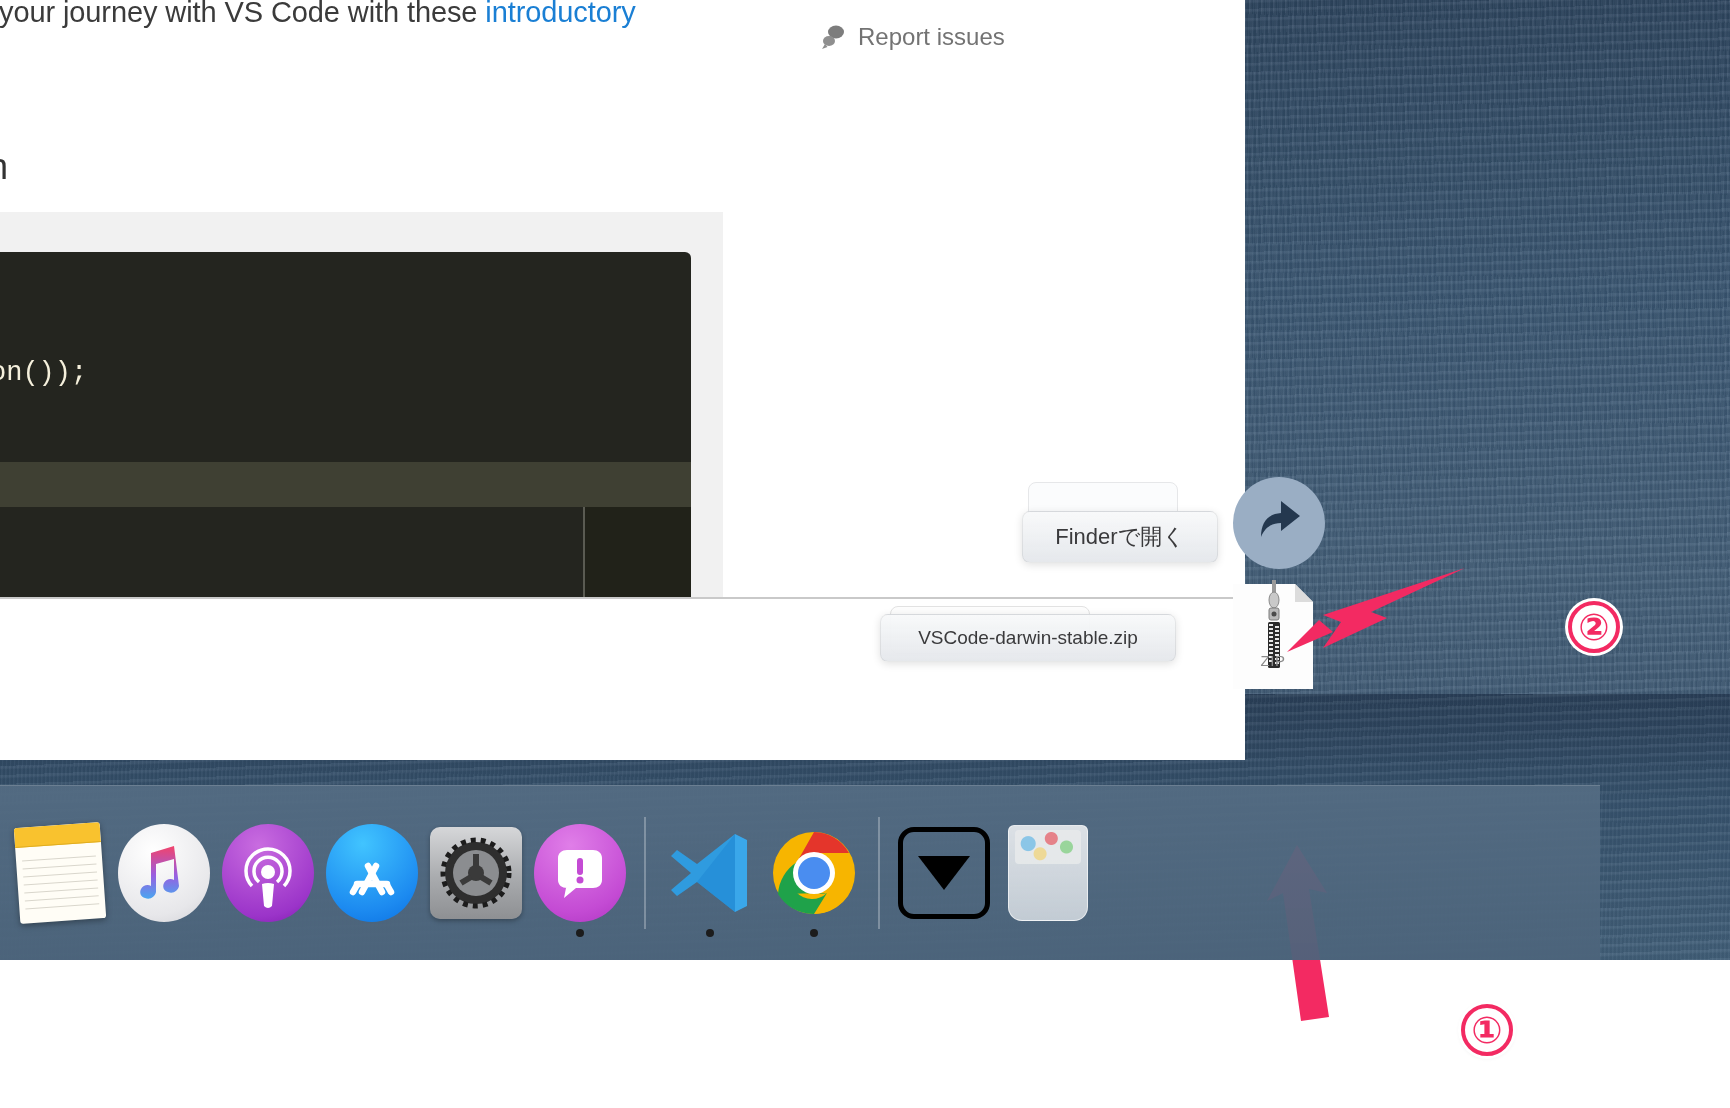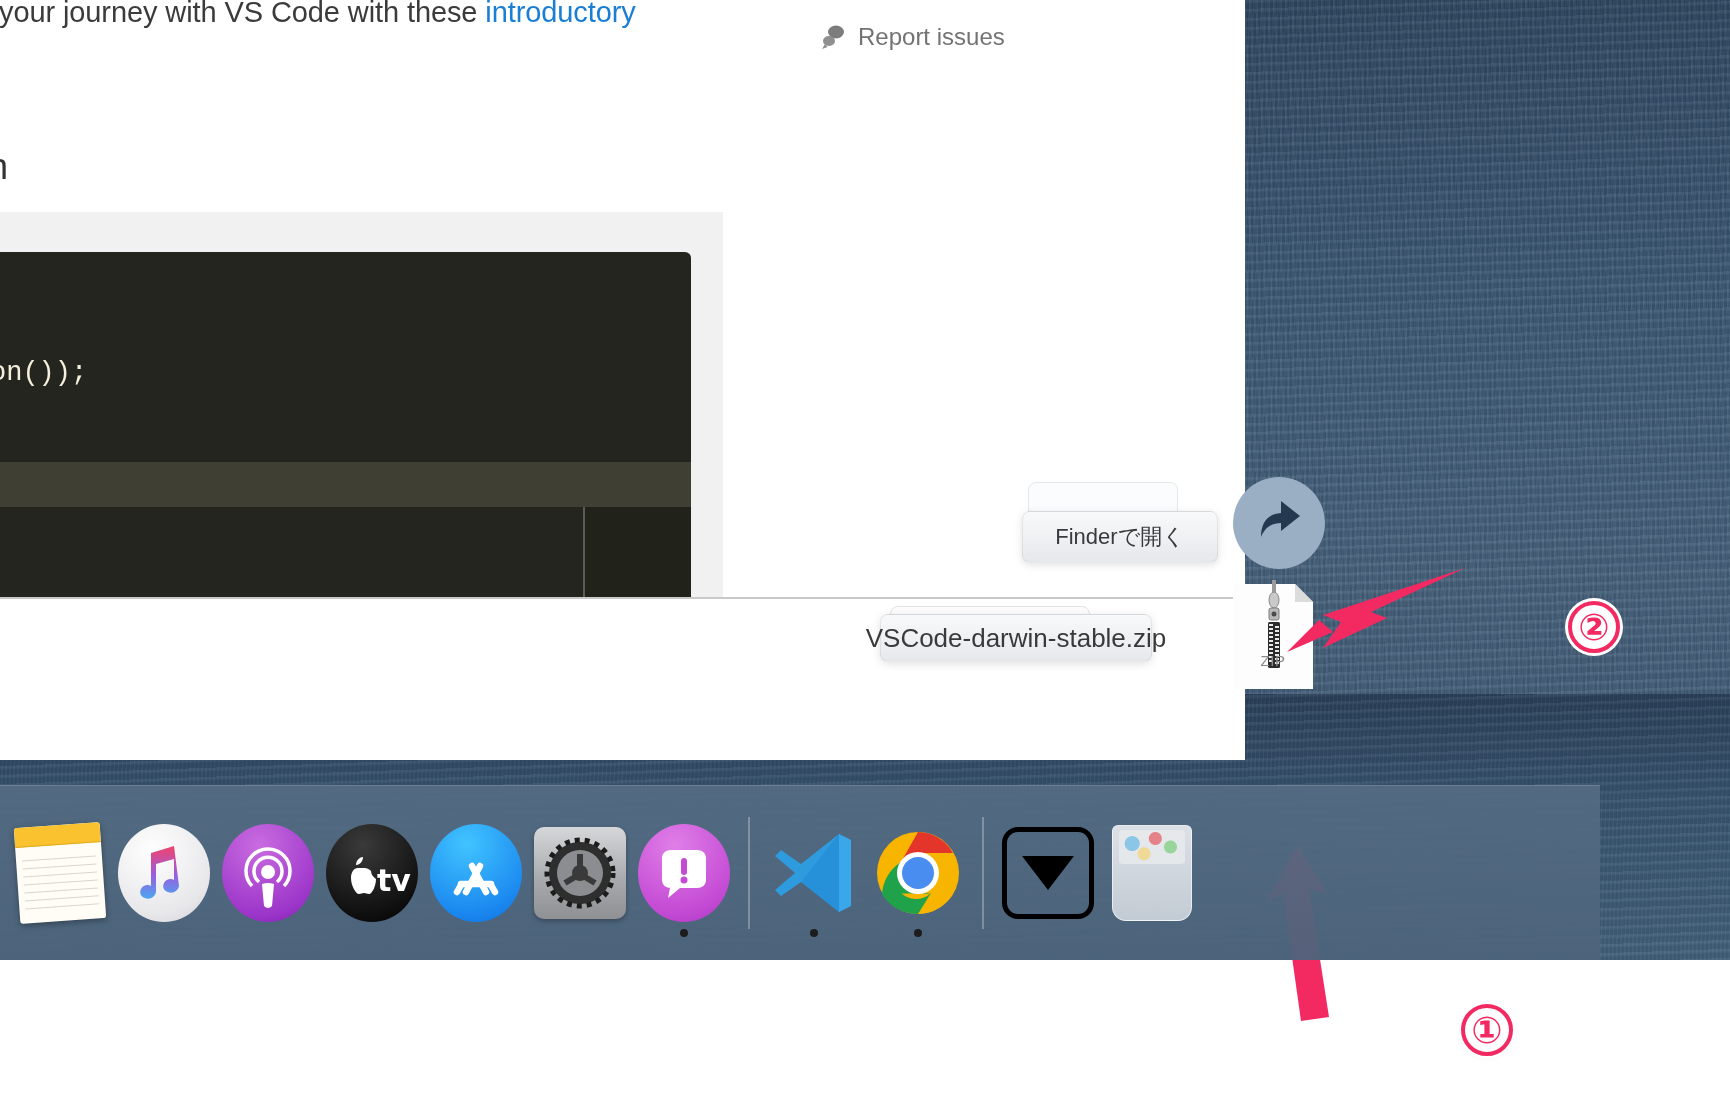--- a/index.html
+++ b/index.html
@@ -104,22 +104,22 @@
     color:#3a3a3c;
     display:flex; align-items:center; justify-content:center;
     white-space:nowrap;
   }
   #tooltip-finder {
     left:1022px; top:487px; width:196px; height:52px;
     font-size:22px;
     margin-top:24px;
   }
   #tooltip-zip {
-    left:880px; top:614px; width:272px; height:48px;
-    font-size:26px;
+    left:880px; top:614px; width:296px; height:48px;
+    font-size:19px;
     text-align:right;
   }
   
   #zip-card-behind {
     position:absolute; left:890px; top:606px; width:200px; height:48px;
     background:#fdfdfd; border:1px solid #e2e2e2; border-radius:8px;
   }
   #finder-card-behind {
     position:absolute; left:1028px; top:482px; width:150px; height:42px;
     background:#fbfcfd; border:1px solid #e6e7e9; border-radius:8px;
@@ -395,29 +395,20 @@
         <g fill="none" stroke="#ffffff" stroke-width="3.5">
           <path d="M30 62 A22 22 0 1 1 62 62"></path>
           <path d="M37 58 A14 14 0 1 1 55 58"></path>
         </g>
         <circle cx="46" cy="48" r="7" fill="#fff"></circle>
         <path d="M40 60 Q46 58 52 60 L50 82 Q46 86 42 82 Z" fill="#fff"></path>
       </svg>
     </div>
   </div>
 
-  <div class="dock-item">
-    <div class="ic-round ic-tv">
-      <svg width="92" height="98" viewBox="0 0 92 98">
-        <path d="M30 41 C30 36 34 33 37 33 C37 37 34 41 30 41 Z" fill="#fff"></path>
-        <path d="M32 44 C28 44 25 48 25 54 C25 62 30 70 33 70 C35 70 36 69 38 69 C40 69 41 70 43 70 C46 70 50 62 50 55 C47 53 45 50 45 47 C42 43 36 44 32 44 Z" fill="#fff"></path>
-        <text x="51" y="67" font-family="DejaVu Sans, sans-serif" font-size="30" font-weight="700" fill="#fff">tv</text>
-      </svg>
-    </div>
-  </div>
 
   <div class="dock-item">
     <div class="ic-round ic-appstore">
       <svg width="92" height="98" viewBox="0 0 92 98">
         <g stroke="#fff" stroke-width="6.5" stroke-linecap="round" fill="none">
           <path d="M36 68 L50 42"></path>
           <path d="M56 68 L42 42"></path>
           <path d="M31 60 L61 60"></path>
           <path d="M27 68 L31 61"></path>
           <path d="M65 68 L61 61"></path>

